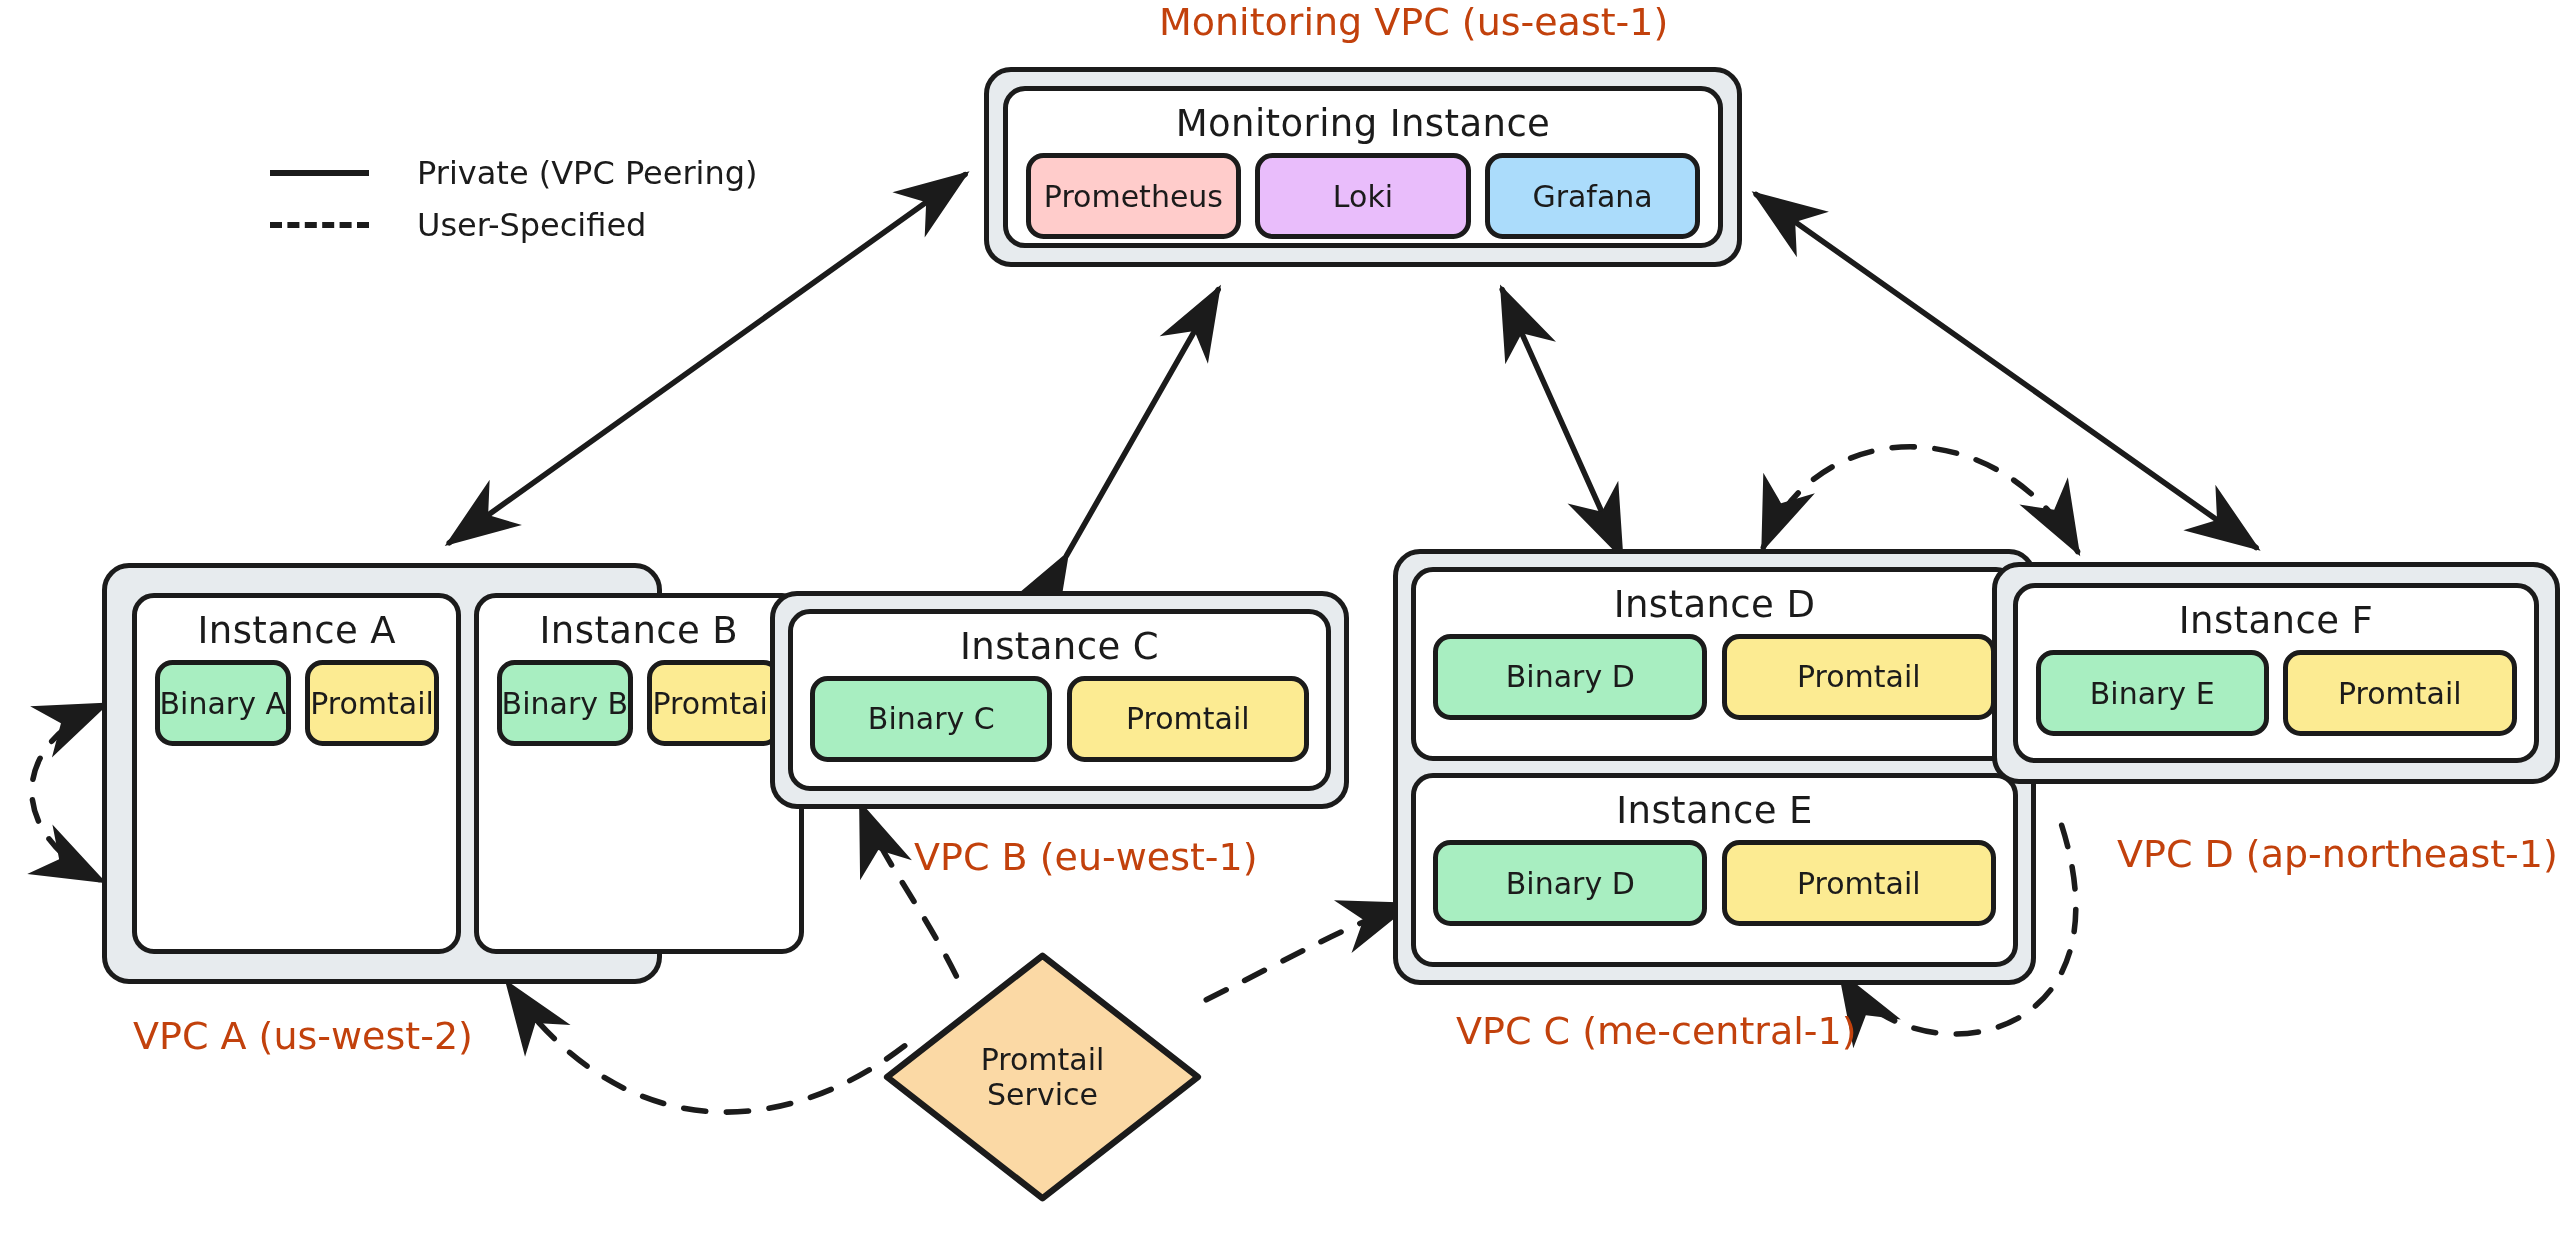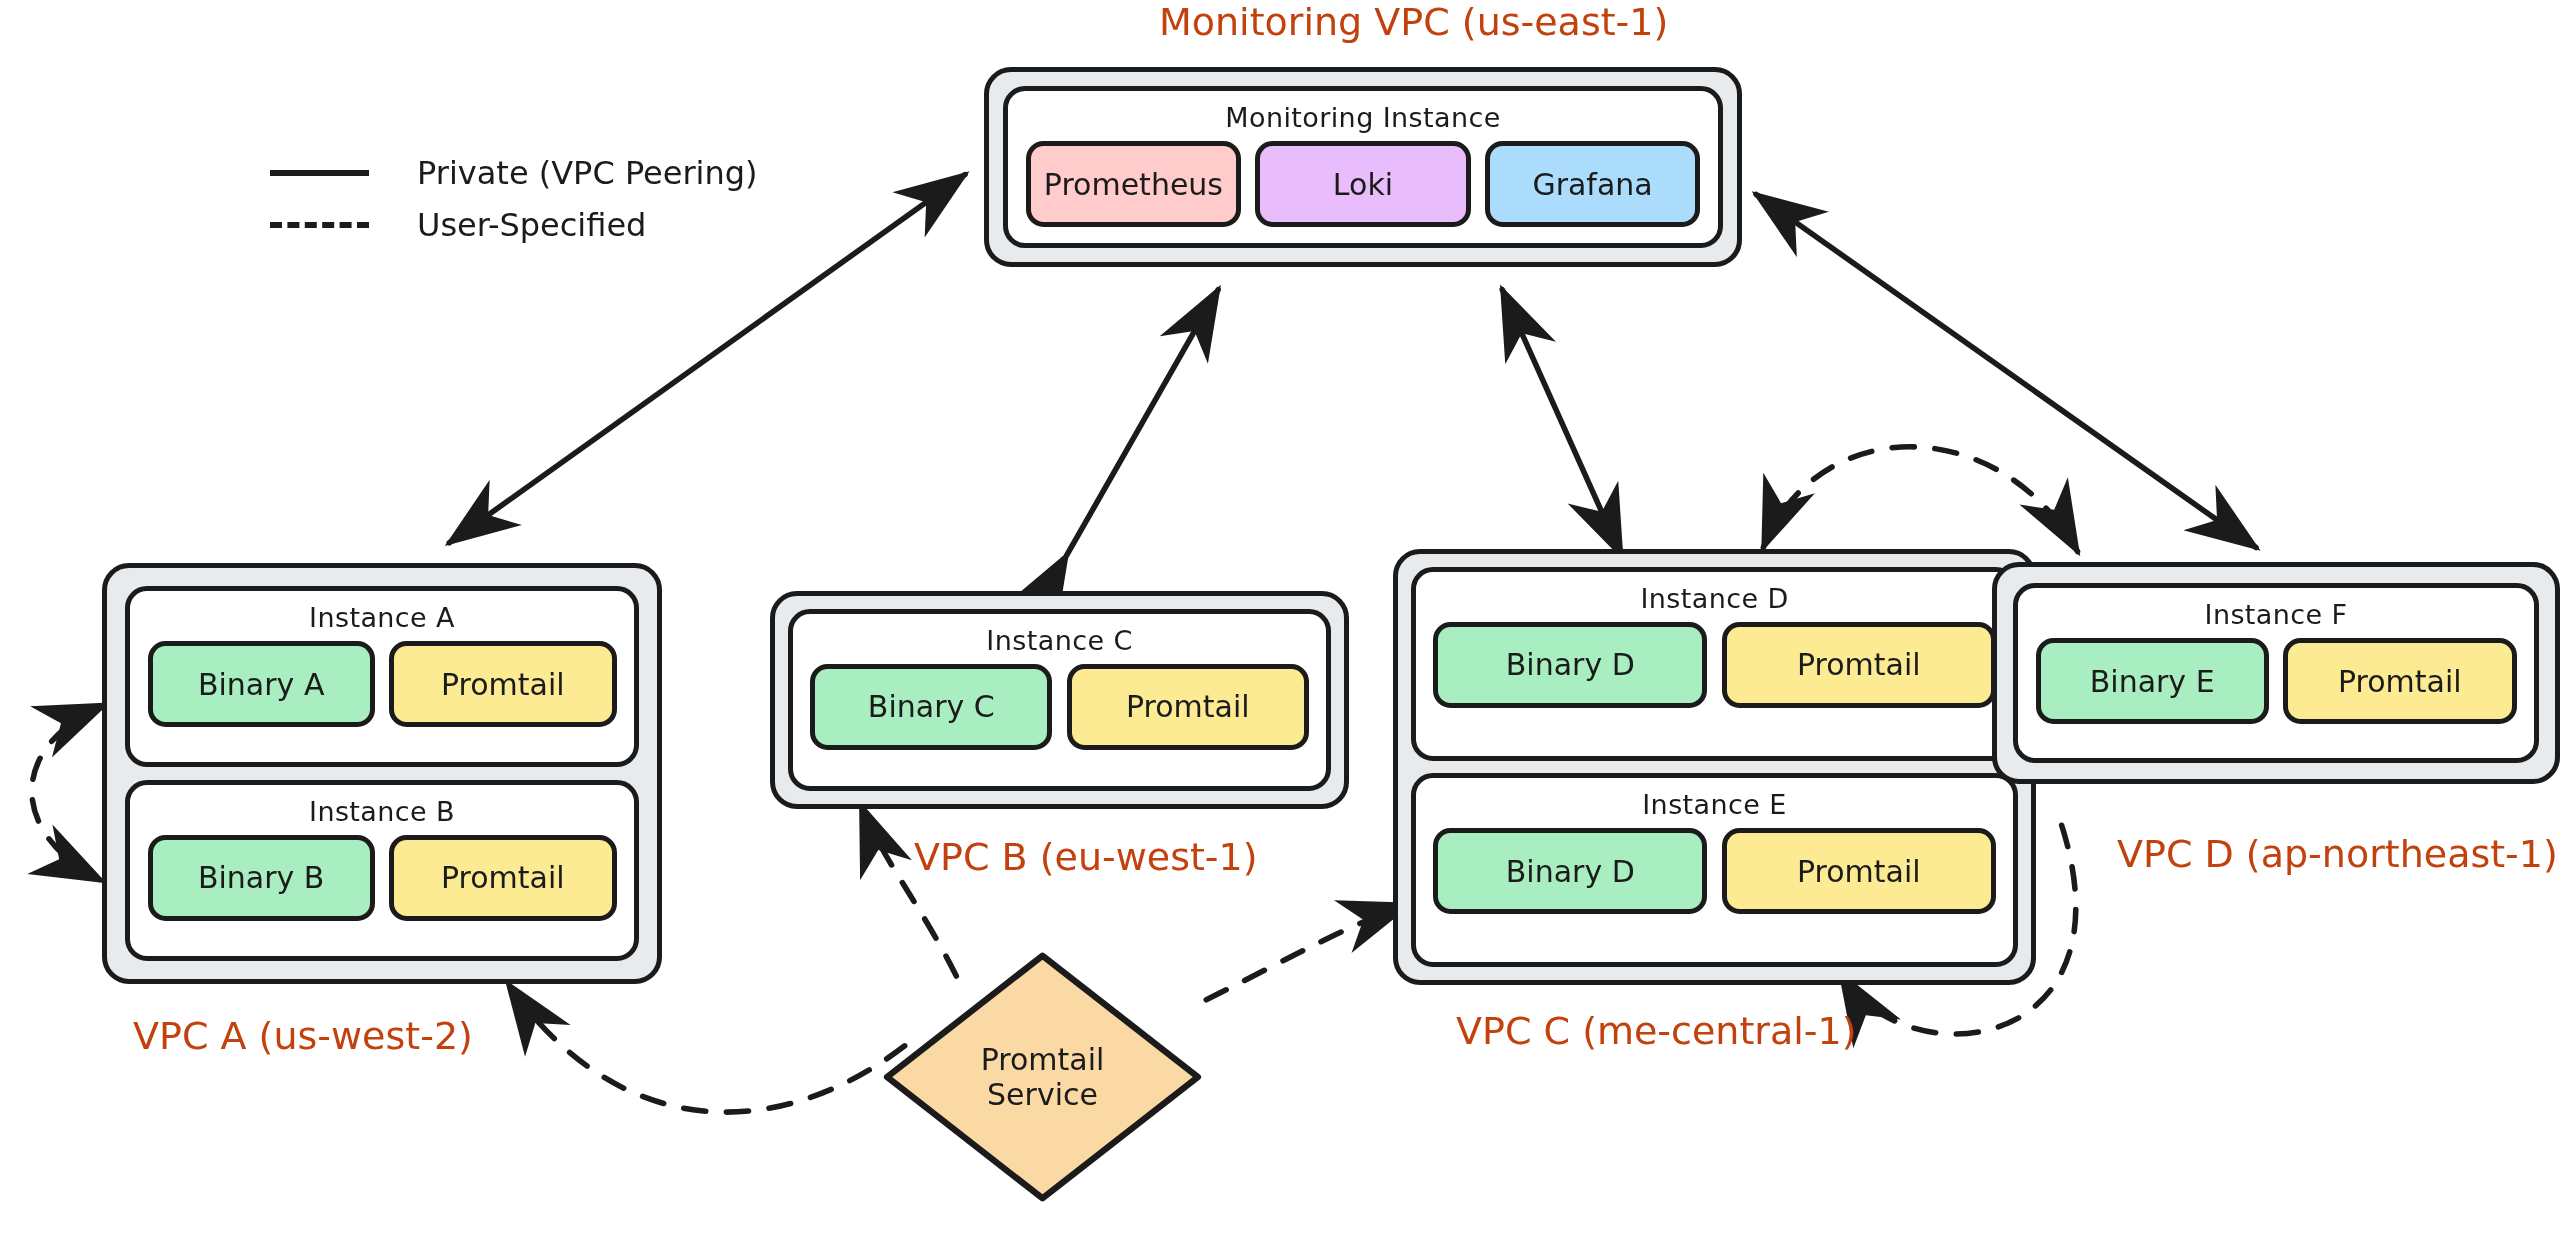--- a/index.html
+++ b/index.html
@@ -43,21 +43,21 @@
     background: #ffffff;
     border: 5.6px solid #1b1b1b;
     border-radius: 22px;
     box-sizing: border-box;
     display: flex;
     flex-direction: column;
     align-items: center;
   }
   .instance-title {
     font-family: "DejaVu Sans", sans-serif;
-    font-size: 27px;
+    font-size: 37px;
     color: #1b1b1b;
     letter-spacing: 0.4px;
     margin-top: 11px;
     margin-bottom: 8px;
     white-space: nowrap;
   }
   .comp-row {
     display: flex;
     flex-direction: row;
     gap: 14.3px;
@@ -195,22 +195,22 @@
     <div class="instance" style="width:100%; height:100%;">
       <div class="instance-title">Monitoring Instance</div>
       <div class="comp-row">
         <div class="comp pink">Prometheus</div>
         <div class="comp purple">Loki</div>
         <div class="comp blue">Grafana</div>
       </div>
     </div>
   </div>
 
-  <div class="node vpc" style="left:102px; top:563px; width:560px; height:421px; padding:18px;
-              display:flex; flex-direction:column; gap:12.7px;">
+  <div class="node vpc" style="left:102px; top:563px; width:560px; height:421px; padding:25px;
+              display:flex; gap:12.7px;">
     <div class="instance" style="flex:1 1 0;">
       <div class="instance-title">Instance A</div>
       <div class="comp-row">
         <div class="comp green">Binary A</div>
         <div class="comp yellow">Promtail</div>
       </div>
     </div>
     <div class="instance" style="flex:1 1 0;">
       <div class="instance-title">Instance B</div>
       <div class="comp-row">

